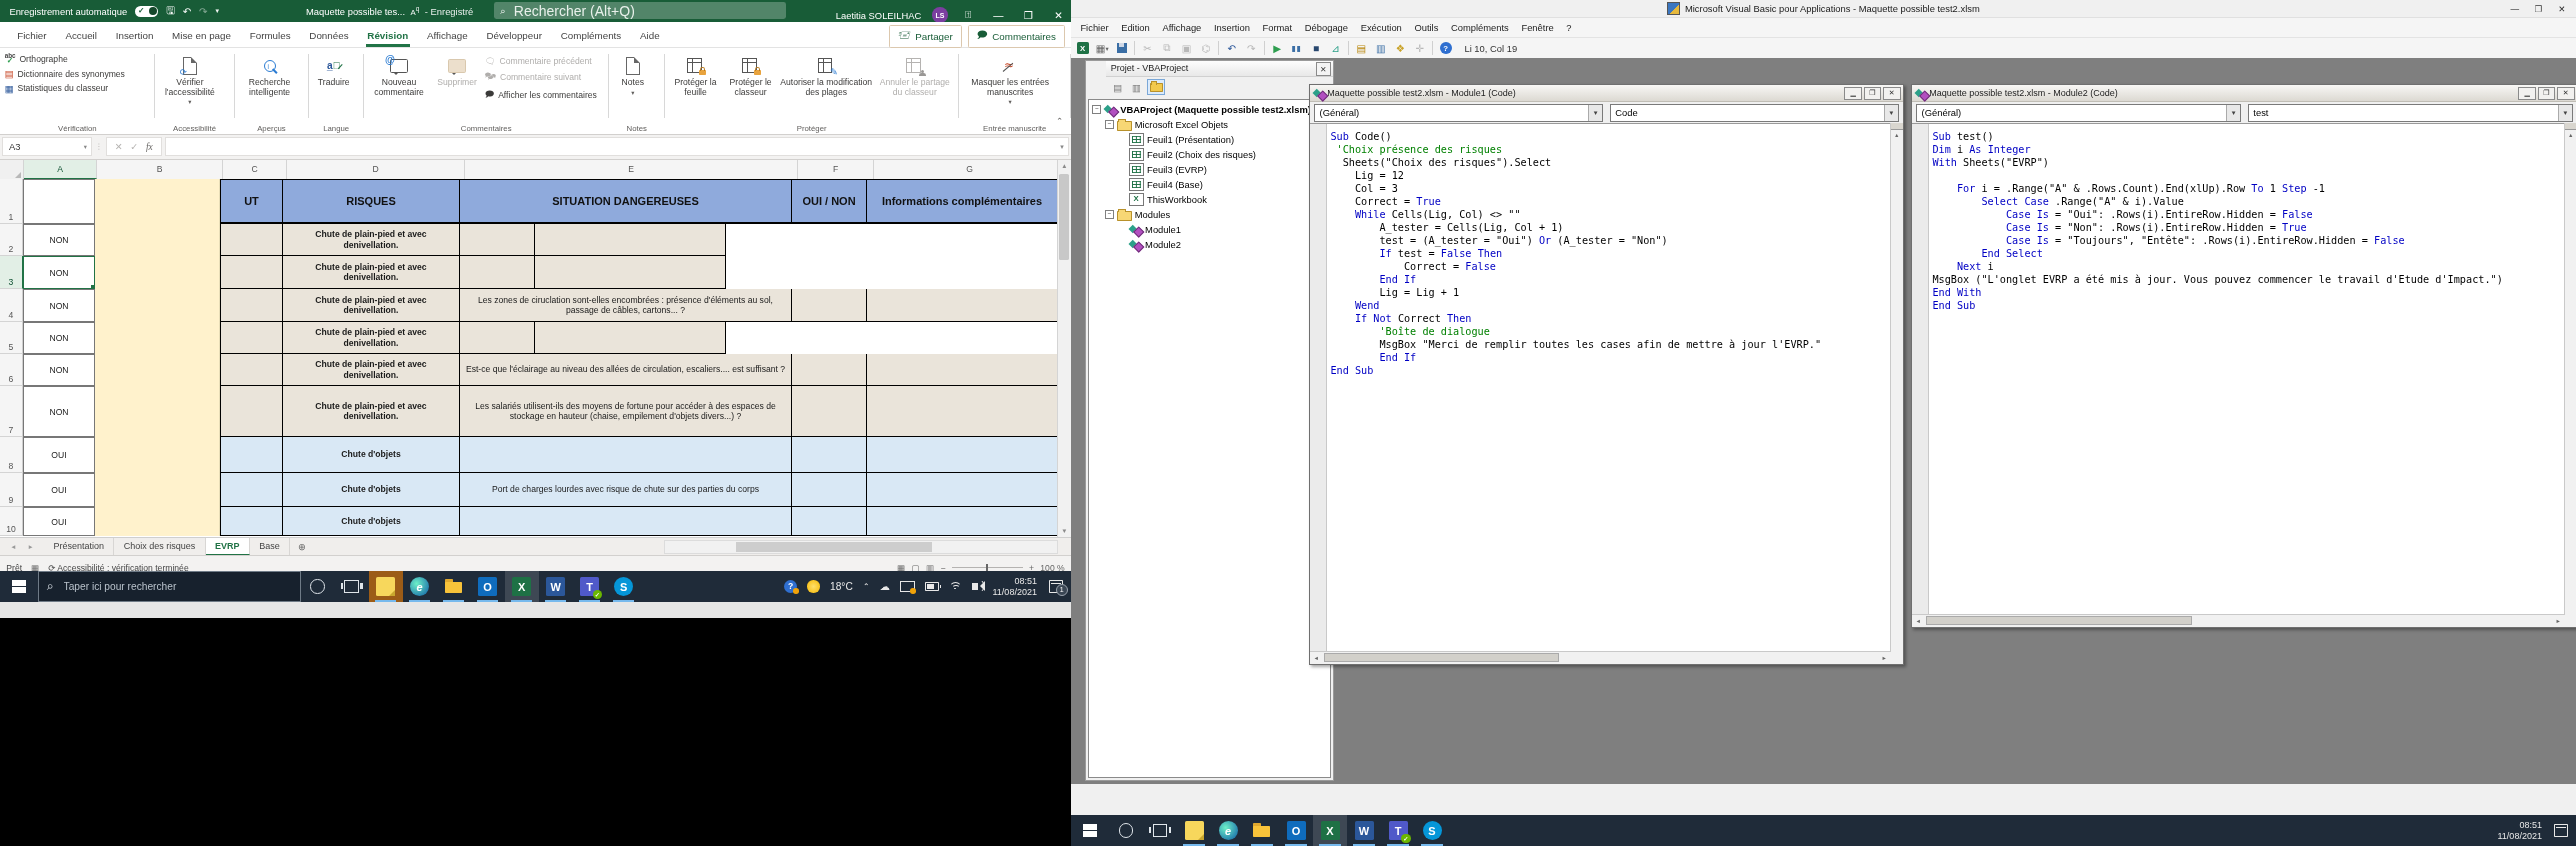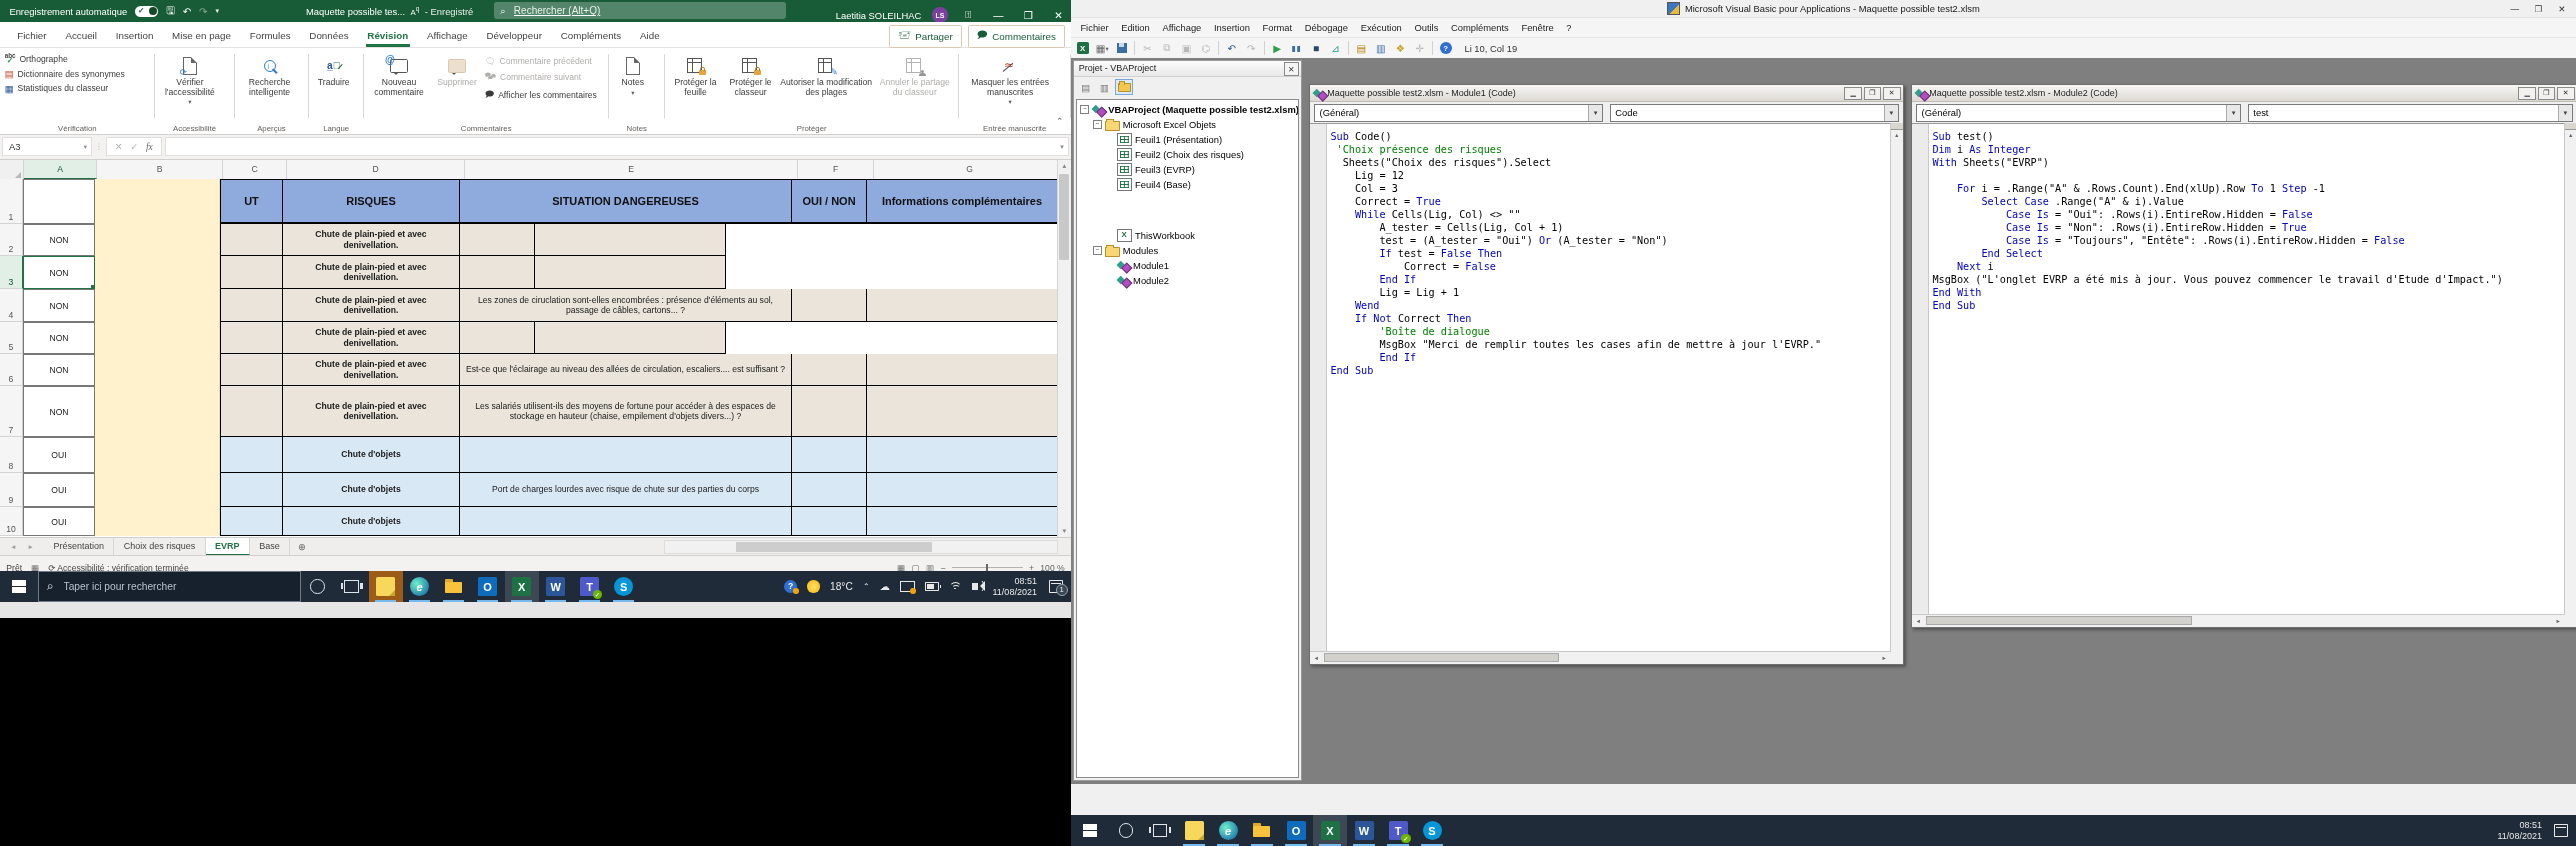--- a/index.html
+++ b/index.html
@@ -12,21 +12,21 @@
   .xl-title{height:22px;background:#185C37;display:flex;align-items:center;color:#fff;font-size:9.4px;padding:0 3.1px;position:relative;}
   .xl-title .qat{display:flex;align-items:center;gap:7.8px;margin-left:6.3px;}
   .toggle{width:23.5px;height:11px;background:#fff;border-radius:6.3px;position:relative;display:inline-block;}
   .toggle .chk{position:absolute;left:3.1px;top:0.8px;color:#185C37;font-size:7.8px;font-weight:bold;}
   .toggle .knob{position:absolute;right:1.6px;top:1.6px;width:7.8px;height:7.8px;background:#15482b;border-radius:50%;}
   .qicon{font-size:10.2px;color:#fff;opacity:.95;}
   .qicon.dim{opacity:.45;}
   .xl-doc{position:absolute;left:306px;top:0;height:22px;display:flex;align-items:center;gap:5.5px;font-size:9.4px;}
   .xl-search{position:absolute;left:494px;top:2.4px;width:279px;height:17px;background:#3e7p;}
   .xl-search{background:rgba(255,255,255,.25);border-radius:2.4px;display:flex;align-items:center;padding:0 6.3px;gap:6.3px;}
-  .xl-search input{background:transparent;border:none;outline:none;color:#fff;font-size:10px;width:220px;font-family:"Liberation Sans",sans-serif;text-decoration:underline;}
+  .xl-search input{background:transparent;border:none;outline:none;color:#fff;font-size:14px;width:220px;font-family:"Liberation Sans",sans-serif;}
   .xl-search input::placeholder{color:#e8f0ea;}
   .xl-right{position:absolute;right:3.1px;top:0;height:30px;display:flex;align-items:center;gap:11px;}
   .avatar{width:15.7px;height:15.7px;border-radius:50%;background:#7b3fa0;color:#fff;font-size:7px;display:flex;align-items:center;justify-content:center;font-weight:bold;}
   .winbtn{font-size:10.2px;color:#fff;width:19px;text-align:center;}
   
   .xl-tabs{height:25px;background:#fff;display:flex;align-items:center;padding-left:7.8px;position:relative;border-bottom:0.8px solid #e3e3e3;}
   .xl-tab{font-size:9.8px;color:#444;padding:5.5px 9.4px 6.3px;position:relative;}
   .xl-tab.active{font-weight:bold;color:#217346;}
   .xl-tab.active::after{content:"";position:absolute;left:7.8px;right:7.8px;bottom:0;height:2.4px;background:#217346;}
   .xl-tabactions{position:absolute;right:6.3px;top:3.1px;display:flex;gap:6.3px;}
@@ -187,21 +187,21 @@
   .vtools .sep{width:0.8px;height:14px;background:#d0d0d0;}
   .tbi{min-width:14px;height:14px;display:flex;align-items:center;justify-content:center;font-size:10.2px;}
   .tbi.dim{color:#b8b8b8;}
   .xlmini{width:11.8px;height:11.8px;background:#1e7145;color:#fff;font-size:7.8px;font-weight:bold;display:flex;align-items:center;justify-content:center;border-radius:1.6px;}
   .savemini{width:10.2px;height:10.2px;background:#3a6ea5;position:relative;}
   .savemini::before{content:"";position:absolute;left:2.4px;top:0;width:5.5px;height:3.9px;background:#cfd8e6;}
   .helpmini{width:11.8px;height:11.8px;border-radius:50%;background:#2f6fd0;color:#fff;font-size:7.8px;font-weight:bold;display:flex;align-items:center;justify-content:center;}
   .caretpos{font-size:9.4px;color:#333;margin-left:6.3px;white-space:nowrap;}
   .vclient{position:absolute;left:0;top:58px;right:0;bottom:31px;background:#7f7f7f;}
   
-  #proj{position:absolute;left:2px;top:1.6px;width:227px;bottom:3.1px;background:#f0f0f0;border:0.8px solid #9a9a9a;}
+  #proj{position:absolute;left:14px;top:1.6px;width:227px;bottom:3.1px;background:#f0f0f0;border:0.8px solid #9a9a9a;padding-left:20px;}
   .phead{height:15.7px;display:flex;align-items:center;padding:0 4.7px;font-size:9px;color:#1a1a1a;background:linear-gradient(#fdfdfd,#e8e8e8);border-bottom:0.8px solid #d0d0d0;position:relative;}
   .phead .x{position:absolute;right:2.4px;top:1.6px;width:12.5px;height:11.8px;border:0.8px solid #8a8a8a;background:#f4f4f4;font-size:7.8px;display:flex;align-items:center;justify-content:center;color:#333;}
   .ptools{height:20.4px;display:flex;align-items:center;gap:3.1px;padding:0 3.9px;}
   .ptools .pi{width:15.7px;height:14px;display:flex;align-items:center;justify-content:center;font-size:9.4px;color:#777;}
   .ptools .pi.sel{border:0.8px solid #7aa7d7;background:#dcebfb;}
   .minifolder{width:11px;height:7.8px;background:#f2c94c;border:0.8px solid #b8912b;border-radius:0.8px;position:relative;}
   .minifolder::before{content:"";position:absolute;left:0;top:-2.4px;width:4.7px;height:2.4px;background:#f2c94c;border:0.8px solid #b8912b;border-bottom:none;}
   .ptree{position:absolute;left:2.4px;right:2.4px;top:38px;bottom:2.4px;background:#fff;border:0.8px solid #8a8a8a;overflow:hidden;padding:2.4px 0;}
   .titem{display:flex;align-items:center;height:15px;font-size:9.4px;color:#000;white-space:nowrap;}
   .titem .exp{width:7px;height:7px;border:0.8px solid #808080;background:#fff;font-size:6.3px;line-height:5.5px;text-align:center;color:#333;margin-right:3.1px;flex:none;}
@@ -789,21 +789,21 @@
             <div class="titem" style="padding-left: 28px;">
               <span class="exp" style="visibility: hidden;">−</span>
               <span class="tico ico-sheet"></span>
               <span class="tlabel">Feuil3 (EVRP)</span>
             </div>
             <div class="titem" style="padding-left: 28px;">
               <span class="exp" style="visibility: hidden;">−</span>
               <span class="tico ico-sheet"></span>
               <span class="tlabel">Feuil4 (Base)</span>
             </div>
-            <div class="titem" style="padding-left: 28px; margin-top: 36px;">
+            <div class="titem" style="padding-left: 28px;">
               <span class="exp" style="visibility: hidden;">−</span>
               <span class="tico ico-workbook"></span>
               <span class="tlabel">ThisWorkbook</span>
             </div>
             <div class="titem" style="padding-left: 15.7px;">
               <span class="exp">−</span>
               <span class="tico ico-folder"></span>
               <span class="tlabel">Modules</span>
             </div>
             <div class="titem" style="padding-left: 28px;">

